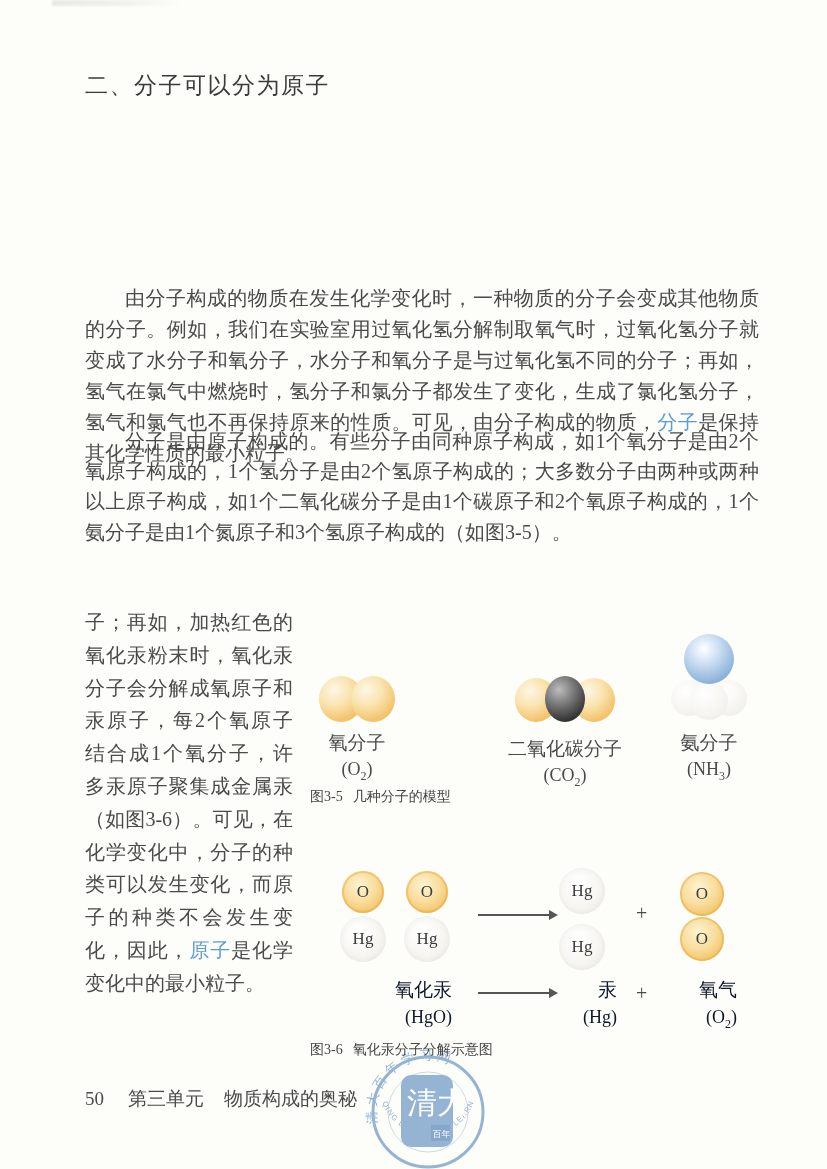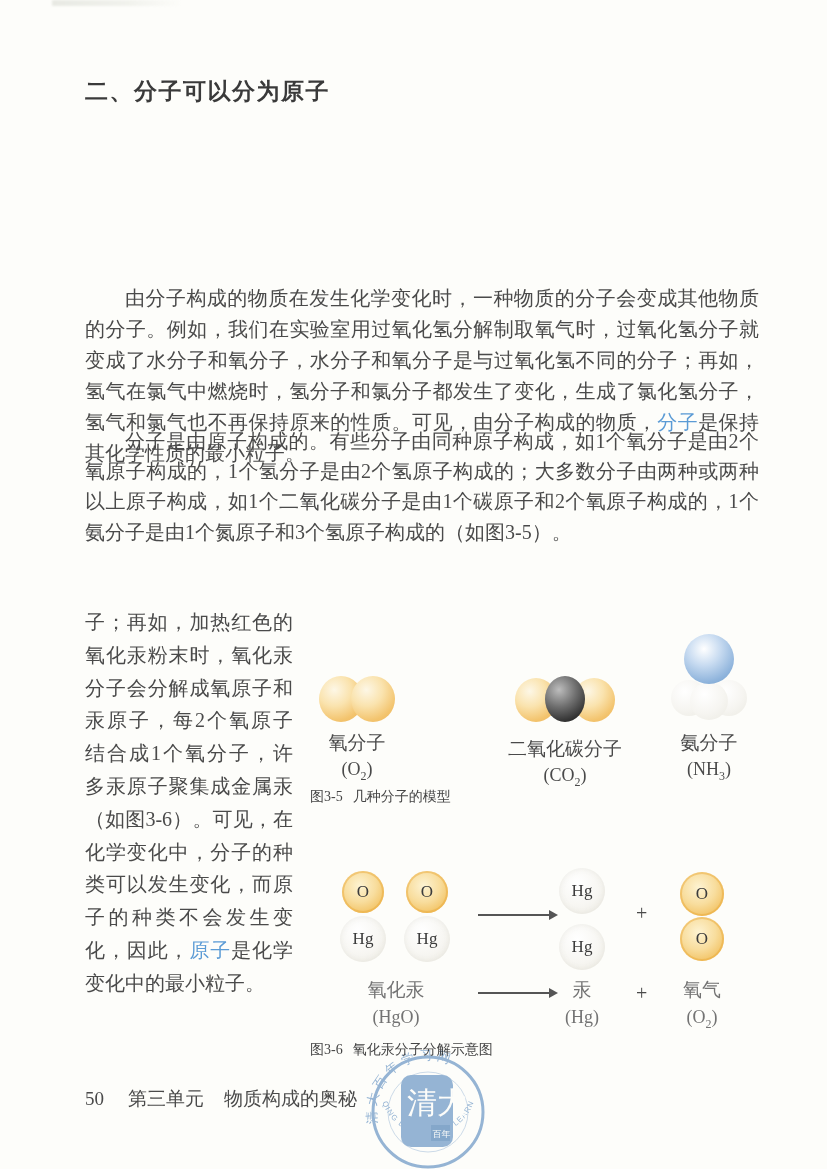--- a/index.html
+++ b/index.html
@@ -9,23 +9,23 @@
     background:#fdfdfa;overflow:hidden;
     font-family:"Liberation Serif","DejaVu Serif",serif;
     color:#474747;
   }
   .top-smudge{
     position:absolute;left:52px;top:0;width:130px;height:6px;
     background:linear-gradient(90deg,#cfd2c8,#e4e6de 60%,transparent);
     opacity:.45;filter:blur(1px);
   }
   .heading{
-    position:absolute;left:85px;top:76px;
+    position:absolute;left:85px;top:70px;
     font-family:"Liberation Sans","DejaVu Sans",sans-serif;
-    font-weight:bold;font-size:23px;color:#3a3a3a;letter-spacing:1.5px;
+    font-weight:normal;font-size:23px;color:#3a3a3a;letter-spacing:1.5px;
   }
   .para{
     position:absolute;left:85px;width:674px;
     font-size:20px;line-height:30.5px;color:#4a4a4a;
     text-align:justify;text-justify:inter-ideograph;
   }
   .para.indent{text-indent:2em;}
   .p1{top:111px;}
   .p2{top:235px;line-height:31px;margin-top:48px;}
   .p3{top:426px;line-height:30.2px;}
@@ -74,21 +74,21 @@
     box-shadow:inset 0 0 6px rgba(120,115,95,.10);
   }
   .unit{position:absolute;display:flex;flex-direction:column;align-items:center;}
   .arrow{position:absolute;width:80px;height:13px;}
   .arrow .line{position:absolute;left:0;top:6px;width:72px;height:1.5px;background:#555;}
   .arrow .head{
     position:absolute;right:0;top:1.5px;width:0;height:0;
     border-left:9px solid #555;border-top:5px solid transparent;border-bottom:5px solid transparent;
   }
   .plus{position:absolute;font-size:20px;color:#4a4a4a;}
-  .rx-label{position:absolute;text-align:center;font-size:19px;color:#737373;}
+  .rx-label{position:absolute;text-align:right;font-size:19px;color:#0f172a;}
   .rx-label .f{font-size:18px;margin-top:4px;}
   .rx-label .f sub{font-size:12px;}
   
   .footer{
     position:absolute;left:85px;top:1086px;font-size:19px;color:#4a4a4a;
     display:flex;align-items:baseline;
   }
   .footer .pgnum{margin-right:24px;}
   .footer .unit{position:static;margin-right:20px;display:inline;}
   .watermark{

